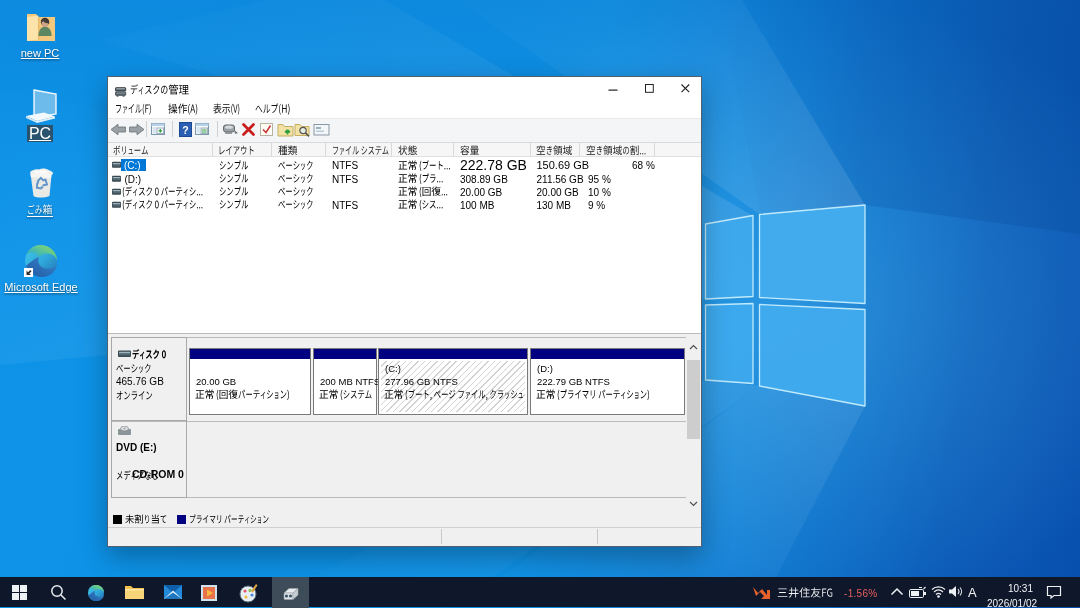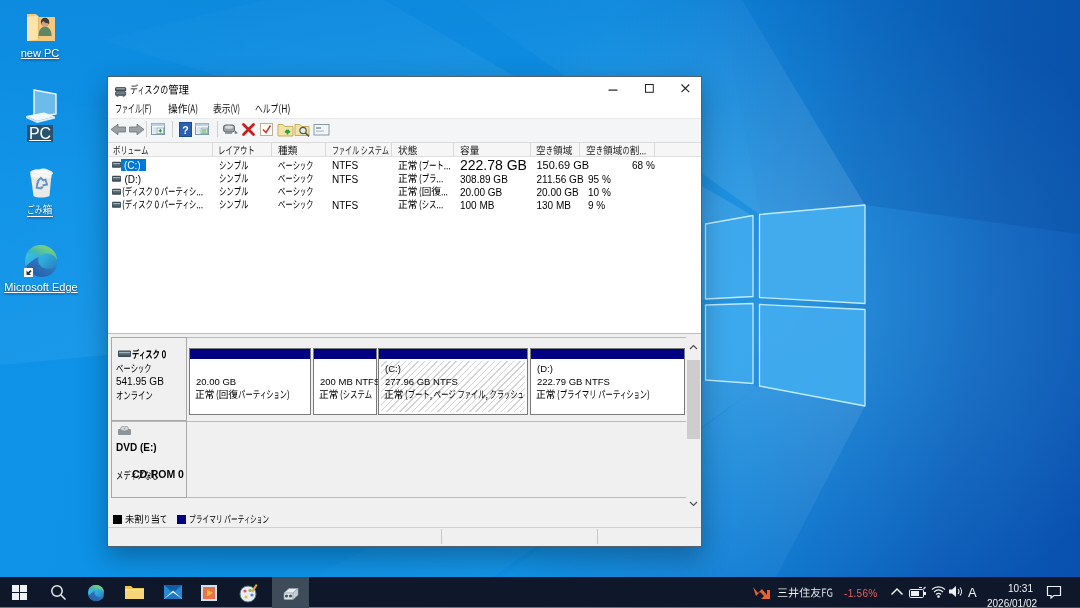--- a/index.html
+++ b/index.html
@@ -392,21 +392,21 @@
         <g transform="scale(0.9903340484127712 1)">
           <path d="M1.4 1.3V2.7C1.6 2.6 1.9 2.6 2.2 2.6C2.6 2.6 4.1 2.6 4.6 2.6C4.8 2.6 5.1 2.6 5.4 2.7V1.3C5.1 1.4 4.8 1.4 4.6 1.4C4.1 1.4 2.6 1.4 2.2 1.4C1.9 1.4 1.6 1.4 1.4 1.3ZM5.8 0.6 5.2 0.9C5.4 1.3 5.6 2.0 5.8 2.4L6.4 2.0C6.2 1.6 6.0 1.0 5.8 0.6ZM6.7 0.1 6.1 0.5C6.3 0.9 6.5 1.5 6.7 1.9L7.3 1.5C7.1 1.2 6.9 0.5 6.7 0.1ZM0.5 4.0V5.4C0.7 5.4 1.0 5.3 1.2 5.3H3.3C3.2 6.2 3.1 7.0 2.8 7.7C2.5 8.3 2.0 8.9 1.5 9.2L2.3 10.0C3.0 9.6 3.6 8.8 3.8 8.0C4.1 7.3 4.2 6.4 4.3 5.3H6.0C6.3 5.3 6.5 5.3 6.7 5.4V4.0C6.5 4.0 6.2 4.1 6.0 4.1C5.6 4.1 1.7 4.1 1.2 4.1C1.0 4.1 0.7 4.0 0.5 4.0Z M8.0 6.2 8.4 7.5C8.9 7.2 9.6 6.7 10.1 6.3V9.0C10.1 9.4 10.1 10.0 10.1 10.2H11.0C10.9 10.0 10.9 9.4 10.9 9.0V5.4C11.5 4.8 12.0 4.1 12.3 3.5L11.7 2.5C11.4 3.2 10.8 4.1 10.2 4.7C9.7 5.2 8.8 6.0 8.0 6.2Z M19.6 2.1 19.0 1.5C18.8 1.6 18.5 1.6 18.2 1.6C17.9 1.6 16.0 1.6 15.6 1.6C15.4 1.6 14.9 1.6 14.7 1.5V3.0C14.9 3.0 15.3 3.0 15.6 3.0C15.9 3.0 17.8 3.0 18.1 3.0C17.9 3.7 17.5 4.7 17.0 5.5C16.3 6.6 15.2 7.9 14.0 8.5L14.8 9.7C15.8 9.0 16.7 7.9 17.5 6.7C18.2 7.7 18.9 8.8 19.4 9.7L20.2 8.7C19.8 7.9 18.9 6.6 18.2 5.7C18.7 4.7 19.1 3.6 19.3 2.8C19.4 2.6 19.5 2.2 19.6 2.1Z M25.0 1.0 23.9 0.5C23.9 0.9 23.7 1.4 23.6 1.6C23.2 2.6 22.6 3.9 21.3 5.0L22.1 5.9C22.8 5.2 23.5 4.3 24.0 3.4H26.0C25.9 4.1 25.5 5.4 25.0 6.2C24.4 7.3 23.5 8.2 22.0 8.8L22.9 9.9C24.3 9.2 25.2 8.2 25.9 7.0C26.5 5.8 27.0 4.4 27.2 3.5C27.2 3.2 27.3 2.9 27.4 2.7L26.6 2.0C26.5 2.1 26.2 2.2 26.0 2.2H24.5L24.6 2.1C24.6 1.9 24.8 1.4 25.0 1.0Z M32.2 9.4C33.5 9.4 34.3 8.0 34.3 5.3C34.3 2.6 33.5 1.3 32.2 1.3C31.0 1.3 30.2 2.6 30.2 5.3C30.2 8.0 31.0 9.4 32.2 9.4ZM32.2 8.2C31.7 8.2 31.3 7.5 31.3 5.3C31.3 3.1 31.7 2.5 32.2 2.5C32.7 2.5 33.1 3.1 33.1 5.3C33.1 7.5 32.7 8.2 32.2 8.2Z" fill="#000"></path>
         </g>
       </svg>
     </div>
 <div style="position:absolute;left:8px;top:285.5px;">
       <svg width="36" height="11" viewBox="0 0 36 11">
         <path d="M5.1 2.1 4.7 2.4C4.9 2.9 5.2 3.5 5.3 4.1L5.8 3.8C5.6 3.3 5.3 2.5 5.1 2.1ZM6.0 1.6 5.6 1.9C5.9 2.3 6.1 3.0 6.3 3.5L6.7 3.2C6.6 2.7 6.2 2.0 6.0 1.6ZM0.4 6.5 0.9 7.3C1.1 7.1 1.2 6.7 1.4 6.5C1.7 5.9 2.3 4.7 2.7 4.1C2.9 3.7 3.1 3.6 3.3 4.0C3.6 4.5 4.3 5.5 4.8 6.2C5.2 7.0 5.9 8.0 6.4 8.9L6.9 8.2C6.3 7.3 5.6 6.2 5.1 5.4C4.7 4.8 4.0 3.8 3.6 3.2C3.1 2.6 2.8 2.7 2.4 3.3C1.9 4.1 1.3 5.3 0.9 5.8C0.7 6.1 0.6 6.2 0.4 6.5Z M8.1 4.7V5.7C8.3 5.7 8.7 5.7 9.1 5.7C9.7 5.7 12.6 5.7 13.2 5.7C13.5 5.7 13.8 5.7 13.9 5.7V4.7C13.8 4.7 13.5 4.7 13.1 4.7C12.6 4.7 9.7 4.7 9.1 4.7C8.7 4.7 8.3 4.7 8.1 4.7Z M16.9 1.2 16.6 1.9C17.0 2.2 17.8 3.0 18.2 3.4L18.5 2.7C18.2 2.3 17.3 1.5 16.9 1.2ZM15.8 8.7 16.1 9.5C16.8 9.3 17.8 8.8 18.6 8.2C19.8 7.2 20.8 5.9 21.4 4.5L21.1 3.6C20.5 5.1 19.5 6.5 18.3 7.5C17.5 8.1 16.6 8.5 15.8 8.7ZM15.8 3.5 15.5 4.3C15.9 4.6 16.7 5.3 17.1 5.7L17.4 5.0C17.1 4.6 16.2 3.9 15.8 3.5Z M25.0 3.2 24.5 3.5C24.7 3.9 25.0 5.3 25.0 5.7L25.5 5.5C25.4 5.0 25.1 3.6 25.0 3.2ZM27.2 3.8 26.7 3.5C26.6 4.8 26.3 6.2 25.8 7.1C25.3 8.2 24.6 9.0 23.9 9.3L24.3 10.0C24.9 9.6 25.7 8.8 26.2 7.5C26.7 6.6 26.9 5.5 27.1 4.3C27.1 4.2 27.2 4.0 27.2 3.8ZM23.6 3.7 23.1 4.0C23.2 4.4 23.6 5.8 23.7 6.4L24.1 6.1C24.0 5.5 23.7 4.2 23.6 3.7Z M32.1 1.1 31.4 0.8C31.4 1.0 31.2 1.4 31.2 1.6C30.9 2.5 30.1 4.1 28.9 5.1L29.4 5.7C30.2 4.9 30.8 4.0 31.2 3.1H33.7C33.6 4.1 33.1 5.4 32.5 6.4C31.9 7.5 31.0 8.5 29.6 9.0L30.1 9.7C31.5 9.0 32.4 8.0 33.1 6.8C33.7 5.7 34.2 4.3 34.4 3.2C34.4 3.1 34.5 2.8 34.5 2.7L34.1 2.2C33.9 2.3 33.8 2.4 33.6 2.4H31.6L31.8 1.9C31.8 1.7 32.0 1.4 32.1 1.1Z" fill="#000"></path>
       </svg>
     </div>
-<div class="lat" style="left:8px;top:298.2px;font-size:10px;color:#000;font-weight:normal;">541.95 GB</div>
+<div class="lat" style="left:8px;top:298.2px;font-size:10px;color:#000;font-weight:normal;">465.76 GB</div>
 <div style="position:absolute;left:8px;top:312.5px;">
       <svg width="37" height="11" viewBox="0 0 37 11">
         <path d="M0.6 7.8 1.1 8.4C2.4 7.4 3.7 5.7 4.3 4.5L4.3 8.3C4.3 8.6 4.2 8.7 4.0 8.7C3.7 8.7 3.3 8.7 3.0 8.6L3.0 9.5C3.4 9.5 3.8 9.5 4.2 9.5C4.7 9.5 4.9 9.2 4.9 8.7C4.9 7.4 4.9 5.3 4.8 3.7H6.0C6.2 3.7 6.4 3.7 6.6 3.7V2.9C6.5 2.9 6.2 2.9 6.0 2.9H4.8L4.8 1.9C4.8 1.6 4.8 1.3 4.9 1.0H4.2C4.2 1.2 4.2 1.5 4.2 1.9L4.3 2.9H1.6C1.4 2.9 1.1 2.9 0.9 2.9V3.7C1.1 3.7 1.3 3.7 1.6 3.7H4.0C3.4 5.0 2.1 6.7 0.6 7.8Z M9.0 1.5 8.6 2.2C9.1 2.7 10.1 3.8 10.4 4.4L10.9 3.7C10.5 3.1 9.5 2.0 9.0 1.5ZM8.4 8.6 8.8 9.4C10.0 9.1 10.9 8.5 11.7 7.8C12.8 6.8 13.6 5.4 14.1 4.1L13.8 3.2C13.4 4.5 12.5 6.0 11.3 7.0C10.6 7.7 9.7 8.3 8.4 8.6Z M16.4 1.4V2.3C16.6 2.3 16.8 2.3 17.1 2.3C17.5 2.3 19.5 2.3 19.9 2.3C20.2 2.3 20.4 2.3 20.6 2.3V1.4C20.4 1.5 20.2 1.5 19.9 1.5C19.5 1.5 17.5 1.5 17.1 1.5C16.8 1.5 16.6 1.5 16.4 1.4ZM21.2 4.2 20.7 3.8C20.7 3.9 20.5 3.9 20.3 3.9C20.0 3.9 16.8 3.9 16.5 3.9C16.3 3.9 16.0 3.9 15.7 3.8V4.7C16.0 4.7 16.3 4.7 16.5 4.7C16.9 4.7 20.0 4.7 20.4 4.7C20.2 5.4 19.9 6.3 19.5 7.0C18.9 7.9 17.9 8.6 16.9 8.9L17.4 9.7C18.3 9.3 19.2 8.7 20.0 7.5C20.5 6.6 20.9 5.5 21.1 4.5C21.1 4.4 21.1 4.3 21.2 4.2Z M22.7 5.4 23.0 6.3C24.0 5.8 25.0 5.2 25.8 4.6V8.4C25.8 8.8 25.8 9.4 25.7 9.6H26.5C26.4 9.4 26.4 8.8 26.4 8.4V4.0C27.2 3.3 27.8 2.5 28.4 1.7L27.9 1.0C27.4 1.9 26.7 2.8 25.9 3.5C25.1 4.2 24.0 5.0 22.7 5.4Z M31.1 1.5 30.6 2.2C31.2 2.7 32.1 3.8 32.5 4.4L32.9 3.7C32.5 3.1 31.6 2.0 31.1 1.5ZM30.4 8.6 30.8 9.4C32.0 9.1 33.0 8.5 33.7 7.8C34.8 6.8 35.7 5.4 36.2 4.1L35.8 3.2C35.4 4.5 34.5 6.0 33.4 7.0C32.7 7.7 31.7 8.3 30.4 8.6Z" fill="#000"></path>
       </svg>
     </div>
 <div class="abs" style="left:81px;top:271px;width:122px;height:67px;border:1px solid #7a7a7a;background:#fff">
       <div class="abs" style="left:0;top:0;width:100%;height:10px;background:#000080"></div>
       <div class="lat" style="left:6px;top:25.7px;font-size:9.5px;color:#000">20.00 GB</div>
       <div style="position:absolute;left:5px;top:40.0px">
         <svg width="95" height="11" viewBox="0 0 95 11">

